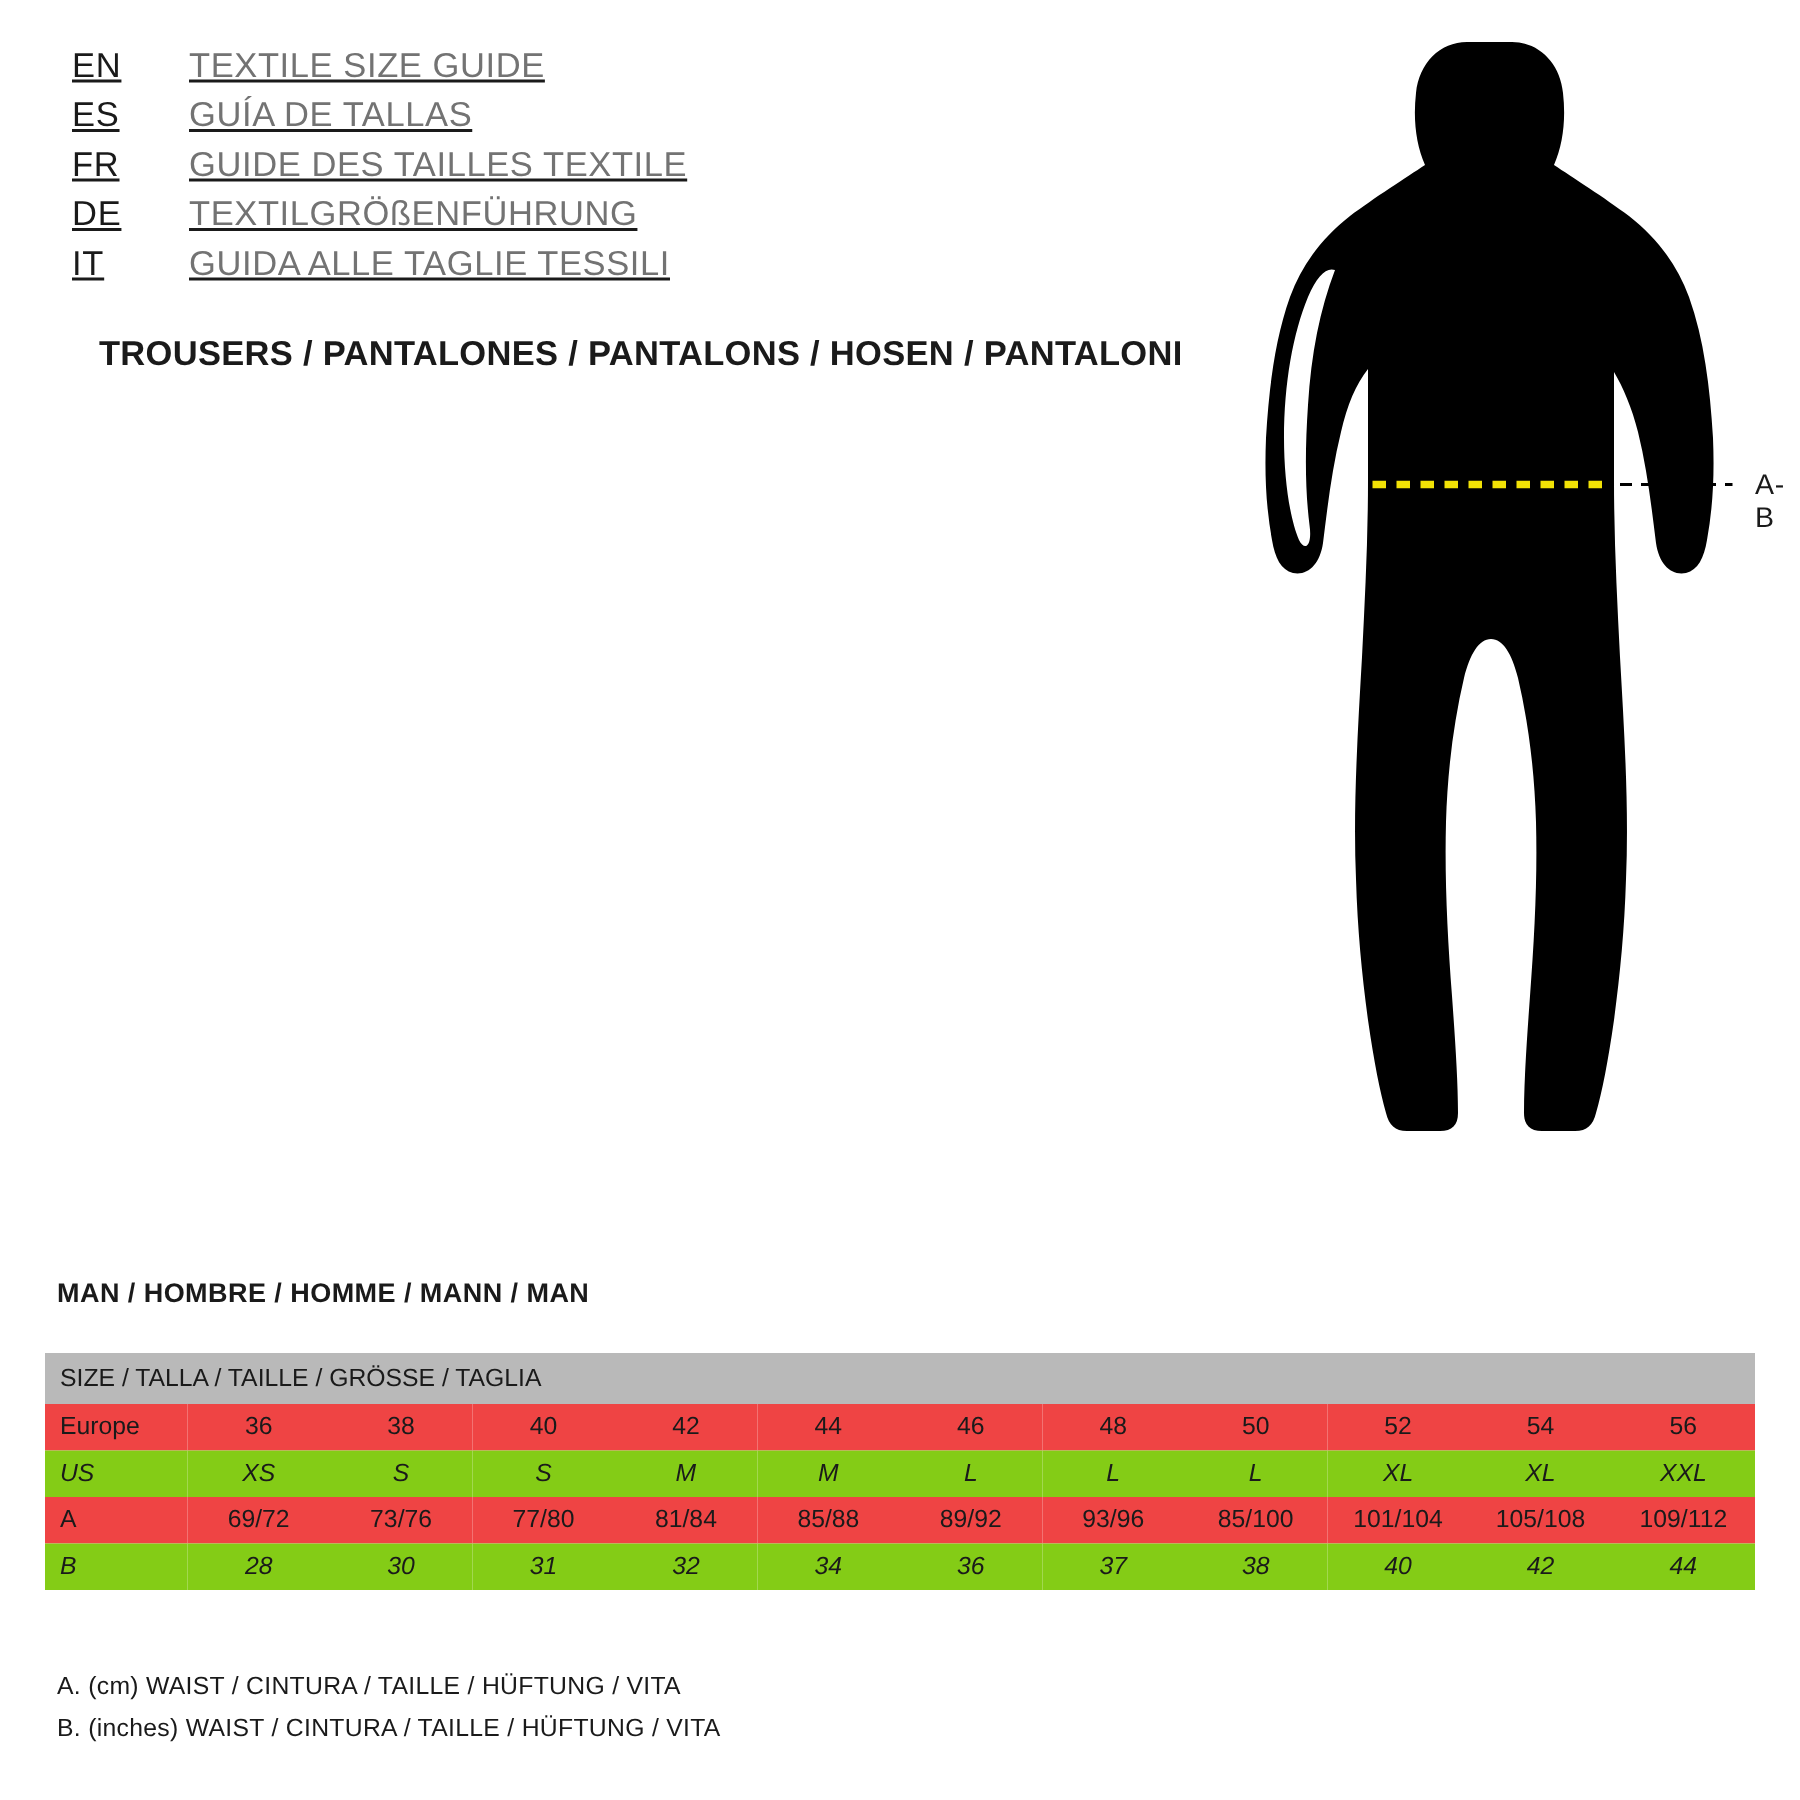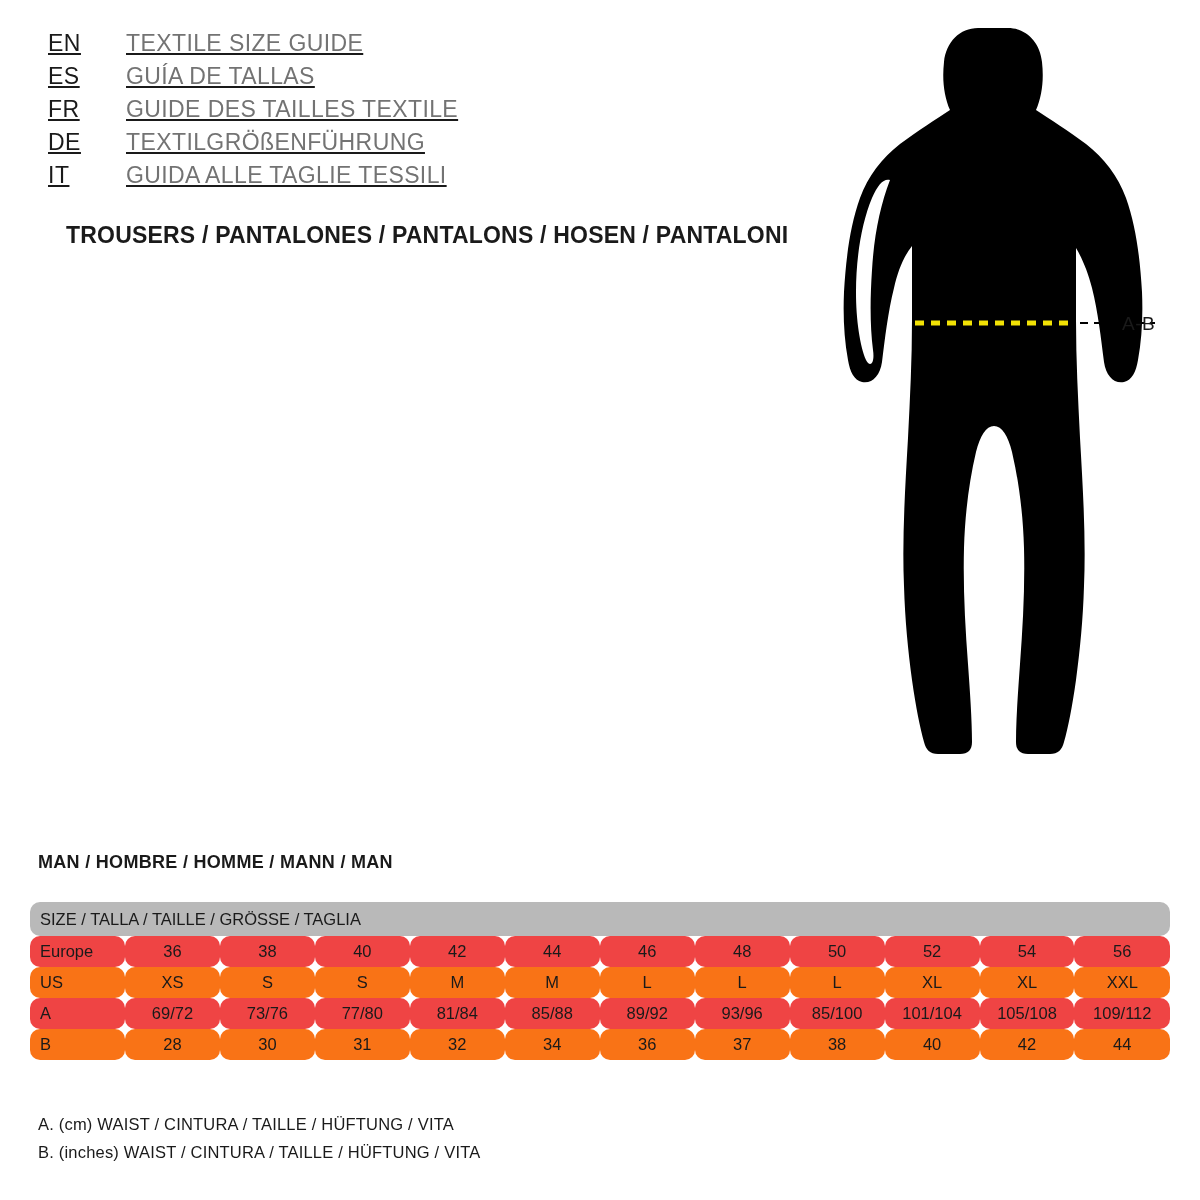--- a/index.html
+++ b/index.html
@@ -57,21 +57,21 @@
     position: absolute;
     top: 20px;
     left: 810px;
     width: 380px;
     height: 790px;
   }
   .figure-wrap svg { display: block; }
 
   .ab-label {
     position: absolute;
-    left: 1122px;
+    left: 1170px;
     top: 313px;
     font-size: 19px;
     color: #1a1a1a;
     letter-spacing: 0.5px;
   }
 
   
   .section-title {
     position: absolute;
     top: 852px;
@@ -90,34 +90,33 @@
     border-collapse: collapse;
     table-layout: fixed;
   }
   .size-table tr { height: 31px; }
   .size-table td {
     font-size: 16.5px;
     color: #1a1a1a;
     padding: 0;
     text-align: center;
     vertical-align: middle;
-    border-radius: 10px;
   }
   .size-table td.label-cell {
     text-align: left;
     padding-left: 10px;
     width: 165px;
   }
   .row-header td {
     background: #b9b9b9;
     font-weight: normal;
     font-size: 16.5px;
     height: 34px;
   }
-  .row-alt td { background: #f97316; }
+  .row-alt td { background: #84cc16; font-style: italic; }
   .row-plain td { background: #ef4444; }
 
   
   .footnotes {
     position: absolute;
     top: 1110px;
     left: 38px;
   }
   .footnote {
     font-size: 16.5px;

